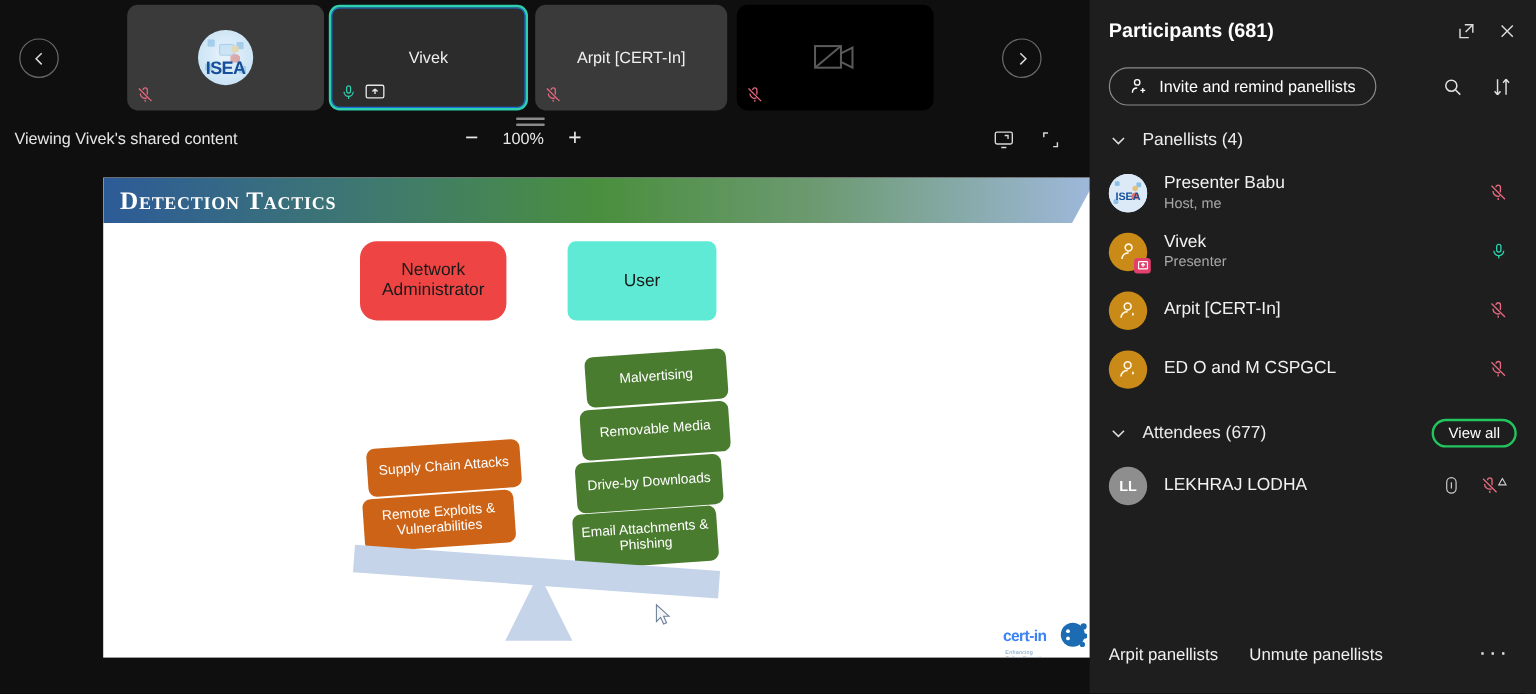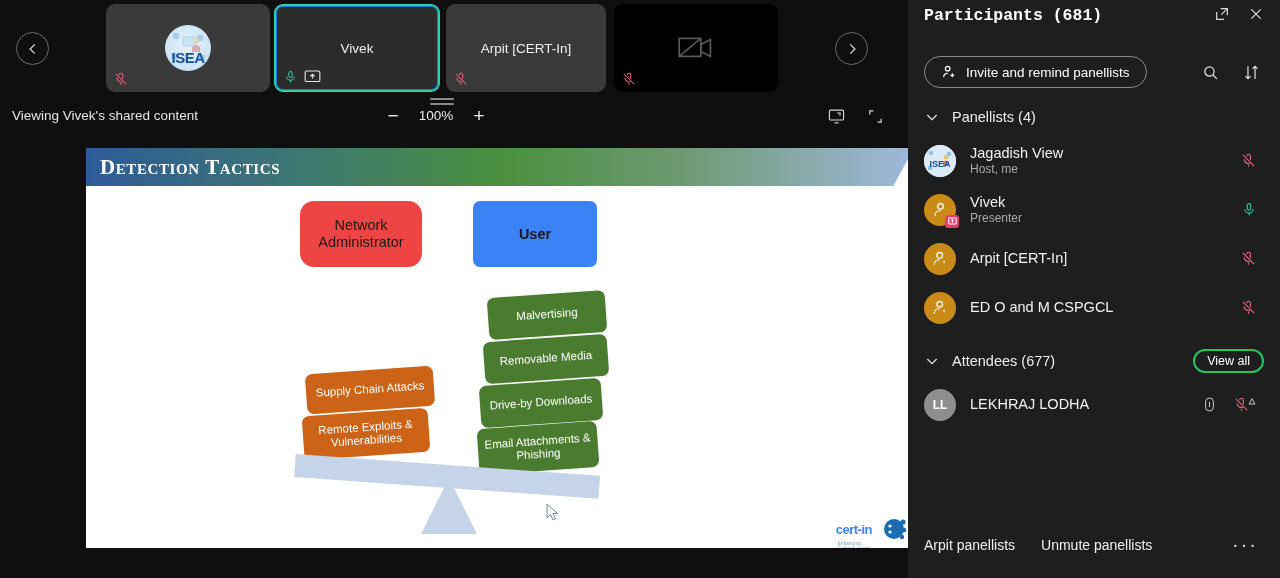--- a/index.html
+++ b/index.html
@@ -78,21 +78,21 @@
   .slide-title {
     position: absolute; left: 14px; top: 7px;
     font-family: "Liberation Serif", serif; font-weight: bold;
     color: #ffffff; font-size: 21px; font-variant: small-caps; letter-spacing: .6px;
   }
   .box {
     position: absolute; display: flex; align-items: center; justify-content: center;
     text-align: center; border-radius: 7px; line-height: 1.15;
   }
   .box-na { left: 214px; top: 53px; width: 122px; height: 66px; background: #ef4444; color: #1a1a1a; font-size: 14.5px; border-radius: 14px; }
-  .box-user { left: 387px; top: 53px; width: 124px; height: 66px; background: #3b82f6; color: #1a1a1a; font-size: 14.5px; font-weight: bold; }
+  .box-user { left: 387px; top: 53px; width: 124px; height: 66px; background: #5eead4; color: #1a1a1a; font-size: 14.5px; }
 
   .tag { position: absolute; border-radius: 7px; color: #fff; display: flex;
          align-items: center; justify-content: center; text-align: center;
          font-size: 11.5px; line-height: 1.15; padding: 0 6px; }
   .tag-green { background: #4a7c30; }
   .tag-orange { background: #cc6317; }
 
   .g1 { left: 402px; top: 146px; width: 118px; height: 42px; transform: rotate(-4deg); }
   .g2 { left: 398px; top: 190px; width: 124px; height: 42px; transform: rotate(-4deg); }
   .g3 { left: 394px; top: 234px; width: 122px; height: 42px; transform: rotate(-4deg); }
@@ -109,21 +109,21 @@
     width: 0; height: 0; border-left: 28px solid transparent;
     border-right: 28px solid transparent; border-bottom: 56px solid #c5d4e8;
   }
   .cursor { position: absolute; left: 460px; top: 355px; }
   .logo { position: absolute; right: 8px; bottom: 8px; display: flex; align-items: center; gap: 4px; }
   .logo-text { font-family: "Liberation Sans", sans-serif; font-weight: bold; font-size: 13px; color: #3b82f6; letter-spacing: -0.5px; }
   .logo-sub { position: absolute; left: 2px; top: 19px; font-size: 4.5px; color: #6f9dc4; letter-spacing: .2px; }
 
   
   .panel { width: 372px; height: 578px; background: #1e1e1e; position: relative; }
-  .panel-head { display: flex; align-items: flex-start; height: 40px; padding: 0 16px; margin-top: 6px; font-family: Liberation Mono, monospace; }
+  .panel-head { display: flex; align-items: center; height: 40px; padding: 0 16px; margin-top: 6px; }
   .panel-title { color: #fff; font-size: 16.5px; font-weight: bold; flex: 1; }
   .panel-head svg { width: 16px; height: 16px; color: #ddd; cursor: pointer; }
   .head-icons { display: flex; gap: 18px; align-items: center; }
 
   .tools-row { display: flex; align-items: center; padding: 0 16px; margin-top: 10px; }
   .invite-btn {
     display: flex; align-items: center; gap: 9px; height: 32px; padding: 0 16px;
     border: 1px solid #8a8a8a; border-radius: 17px; color: #fff; font-size: 13.5px;
     cursor: pointer; background: transparent;
   }
@@ -364,21 +364,21 @@
           <circle cx="16" cy="16" r="16" fill="#dceaf7"></circle>
           <rect x="5" y="6" width="4" height="4" rx="1" fill="#8dc0e4"></rect>
           <rect x="23" y="7" width="4" height="4" rx="1" fill="#8dc0e4"></rect>
           <rect x="4" y="21" width="4" height="4" rx="1" fill="#8dc0e4"></rect>
           <circle cx="22" cy="12" r="2.3" fill="#e4c178"></circle>
           <path d="M19 17q3-3 6 0v4h-6z" fill="#d9736e"></path>
           <text x="16" y="22" font-size="9" font-weight="bold" fill="#16509b" text-anchor="middle" font-family="Liberation Sans">ISEA</text>
         </svg>
       </div>
       <div class="pinfo">
-        <span class="pname">Jagadish View</span>
+        <span class="pname">Presenter Babu</span>
         <span class="prole">Host, me</span>
       </div>
       <div class="pstatus">
         <svg width="15" height="17" viewBox="0 0 24 24" fill="none" stroke="#e8697f" stroke-width="1.8">
           <path d="M9 5a3 3 0 0 1 6 0v5a3 3 0 0 1-.5 1.7"></path>
             <path d="M5 10a7 7 0 0 0 9.5 6.5"></path>
             <path d="M12 19v3"></path>
             <path d="M3 3l18 18"></path>
         </svg>
       </div>

